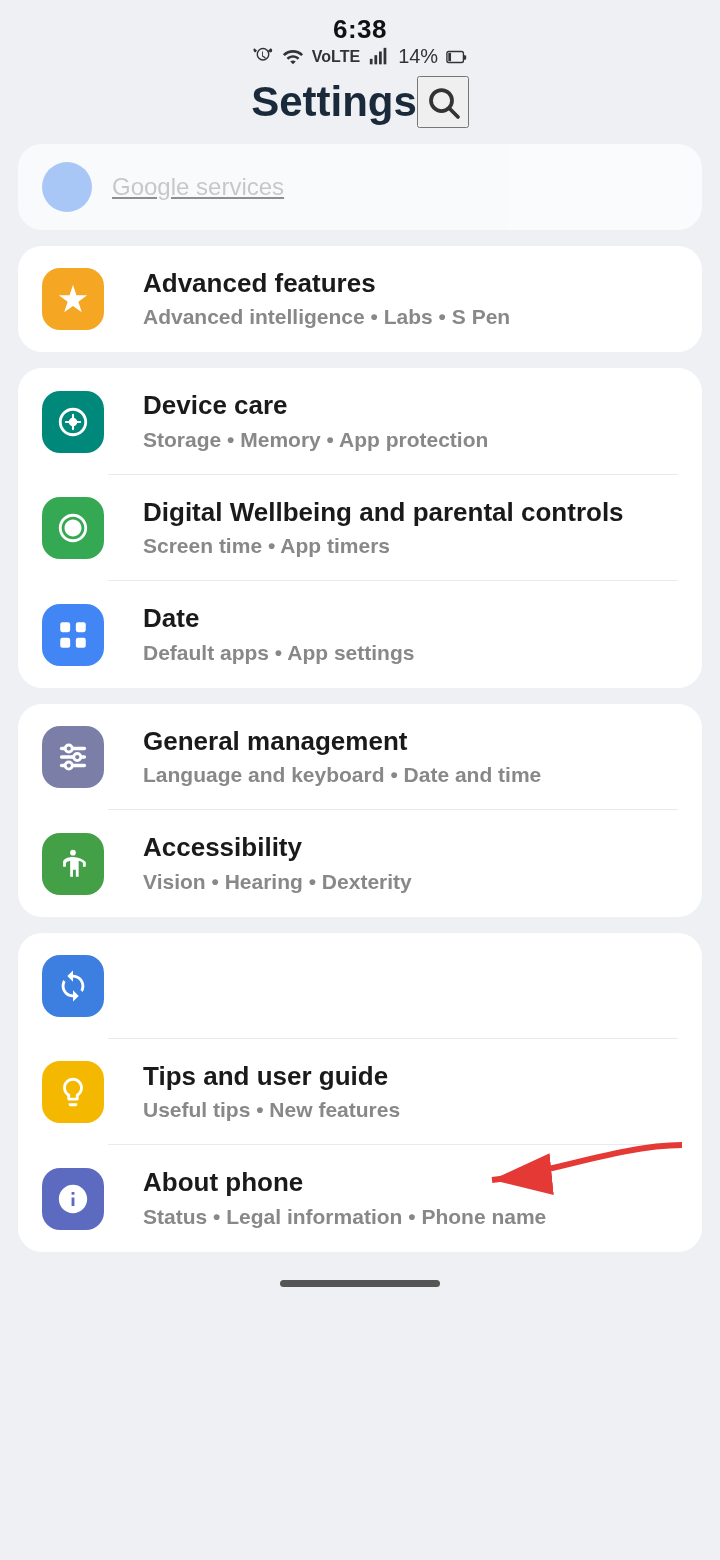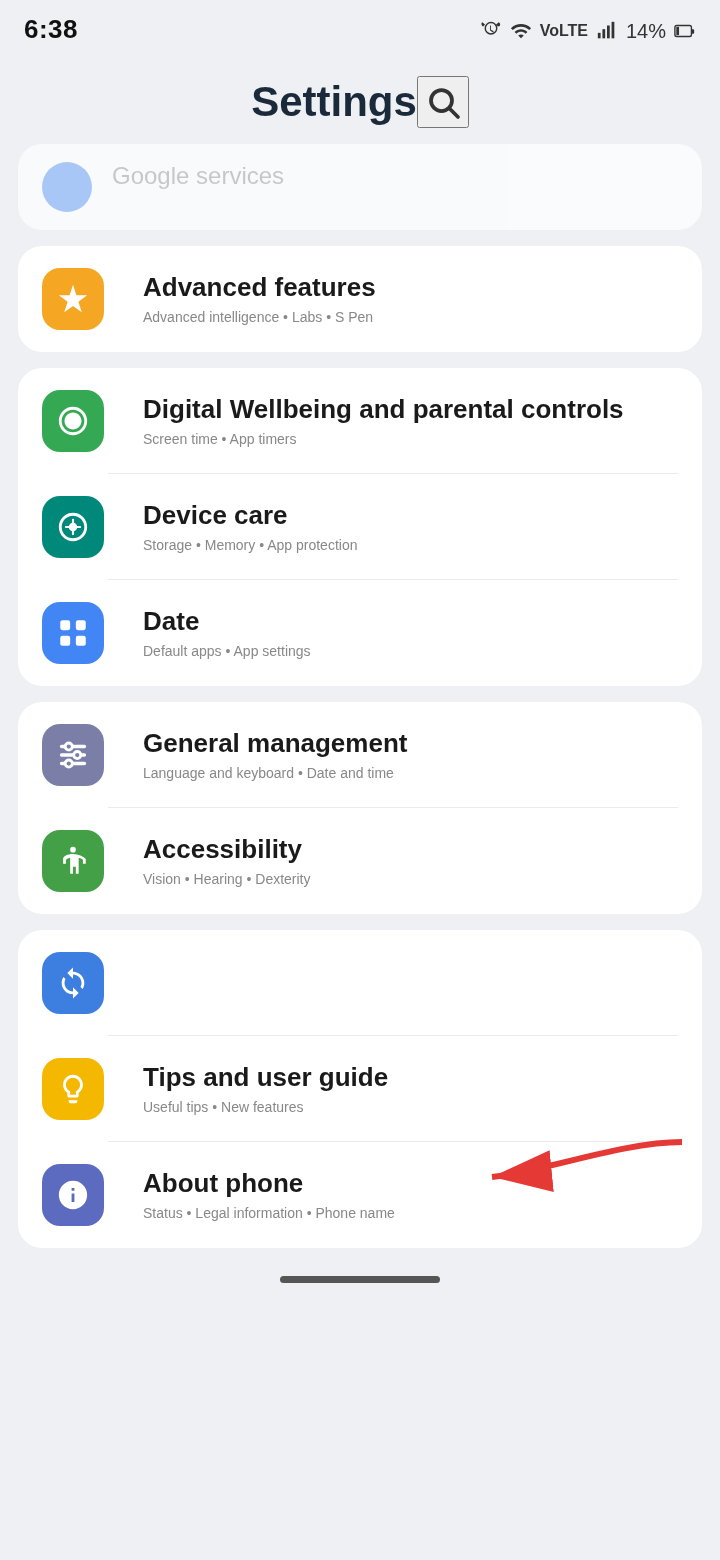--- a/index.html
+++ b/index.html
@@ -11,23 +11,25 @@
       background: #eef0f4;
       font-family: 'Segoe UI', Arial, sans-serif;
       position: relative;
       overflow-x: hidden;
     }
 
     
     .status-bar {
       display: flex;
       justify-content: space-between;
+      align-items: center;
       padding: 14px 24px 8px 24px;
       background: #eef0f4;
       height: 56px;
+      flex-direction: column;
     }
     .status-left {
       font-size: 26px;
       font-weight: 600;
       color: #111;
       letter-spacing: 0.5px;
     }
     .status-right {
       display: flex;
       align-items: center;
@@ -130,23 +132,23 @@
       margin-left: 19px;
     }
     .item-title {
       font-size: 26px;
       font-weight: 600;
       color: #1a1a1a;
       margin-bottom: 4px;
       line-height: 1.2;
     }
     .item-subtitle {
-      font-size: 14px;
+      font-size: 21px;
       color: #888;
-      font-weight: 400;
+      font-weight: 700;
       line-height: 1.3;
     }
 
     
     .bg-orange { background: #f5a623; }
     .bg-green { background: #34a853; }
     .bg-teal { background: #00897b; }
     .bg-blue { background: #4285f4; }
     .bg-purple-gray { background: #7b7fa8; }
     .bg-green2 { background: #43a047; }
@@ -164,22 +166,24 @@
     .home-bar {
       width: 160px;
       height: 7px;
       background: #555;
       border-radius: 4px;
     }
 
     
     .partial-item {
       display: flex;
+      align-items: center;
       padding: 18px 24px;
       opacity: 0.6;
+      text-decoration: underline;
     }
     .partial-icon {
       width: 50px;
       height: 50px;
       border-radius: 50%;
       background: #4285f4;
       margin-right: 20px;
       flex-shrink: 0;
     }
     .partial-text {
@@ -255,43 +259,43 @@
       <div class="item-text">
         <div class="item-title">Advanced features</div>
         <div class="item-subtitle">Advanced intelligence • Labs • S Pen</div>
       </div>
     </div>
   </div>
 
   <div class="card">
 
     <div class="settings-item">
-      <div class="item-icon bg-green">
-        <svg viewBox="0 0 24 24" fill="white">
-            <circle cx="12" cy="12" r="5" fill="white"></circle>
-            <path d="M12 2C6.48 2 2 6.48 2 12s4.48 10 10 10 10-4.48 10-10S17.52 2 12 2zm0 18c-4.41 0-8-3.59-8-8s3.59-8 8-8 8 3.59 8 8-3.59 8-8 8zm0-14c-3.31 0-6 2.69-6 6s2.69 6 6 6 6-2.69 6-6-2.69-6-6-6zm0 10c-2.21 0-4-1.79-4-4s1.79-4 4-4 4 1.79 4 4-1.79 4-4 4z" fill="white"></path>
-          </svg>
-      </div>
-      <div class="item-text">
-        <div class="item-title">Digital Wellbeing and parental controls</div>
-        <div class="item-subtitle">Screen time • App timers</div>
-      </div>
-    </div>
-
-    <div class="settings-item">
       <div class="item-icon bg-teal">
         <svg viewBox="0 0 24 24" fill="white">
             <path d="M12 2C6.48 2 2 6.48 2 12s4.48 10 10 10 10-4.48 10-10S17.52 2 12 2zm0 18c-4.41 0-8-3.59-8-8s3.59-8 8-8 8 3.59 8 8-3.59 8-8 8z"></path>
             <circle cx="12" cy="12" r="3" fill="white"></circle>
             <path d="M12 7v2M12 15v2M7 12H9M15 12h2" stroke="white" stroke-width="1.5" stroke-linecap="round"></path>
           </svg>
       </div>
       <div class="item-text">
         <div class="item-title">Device care</div>
         <div class="item-subtitle">Storage • Memory • App protection</div>
+      </div>
+    </div>
+
+    <div class="settings-item">
+      <div class="item-icon bg-green">
+        <svg viewBox="0 0 24 24" fill="white">
+            <circle cx="12" cy="12" r="5" fill="white"></circle>
+            <path d="M12 2C6.48 2 2 6.48 2 12s4.48 10 10 10 10-4.48 10-10S17.52 2 12 2zm0 18c-4.41 0-8-3.59-8-8s3.59-8 8-8 8 3.59 8 8-3.59 8-8 8zm0-14c-3.31 0-6 2.69-6 6s2.69 6 6 6 6-2.69 6-6-2.69-6-6-6zm0 10c-2.21 0-4-1.79-4-4s1.79-4 4-4 4 1.79 4 4-1.79 4-4 4z" fill="white"></path>
+          </svg>
+      </div>
+      <div class="item-text">
+        <div class="item-title">Digital Wellbeing and parental controls</div>
+        <div class="item-subtitle">Screen time • App timers</div>
       </div>
     </div>
 
     <div class="settings-item">
       <div class="item-icon bg-blue">
         <svg viewBox="0 0 24 24" fill="white">
             <rect x="3" y="3" width="7" height="7" rx="1.5"></rect>
             <rect x="14" y="3" width="7" height="7" rx="1.5"></rect>
             <rect x="3" y="14" width="7" height="7" rx="1.5"></rect>
             <rect x="14" y="14" width="7" height="7" rx="1.5"></rect>

